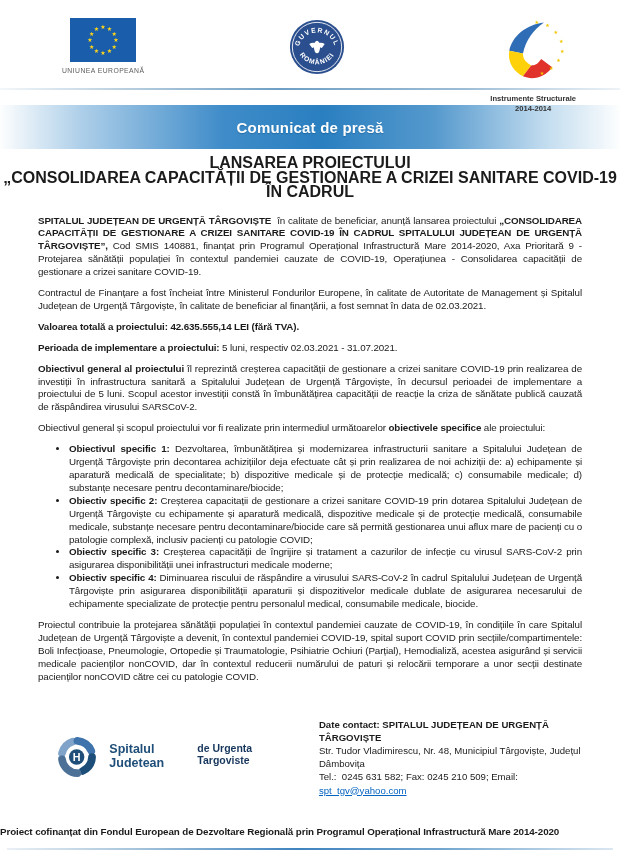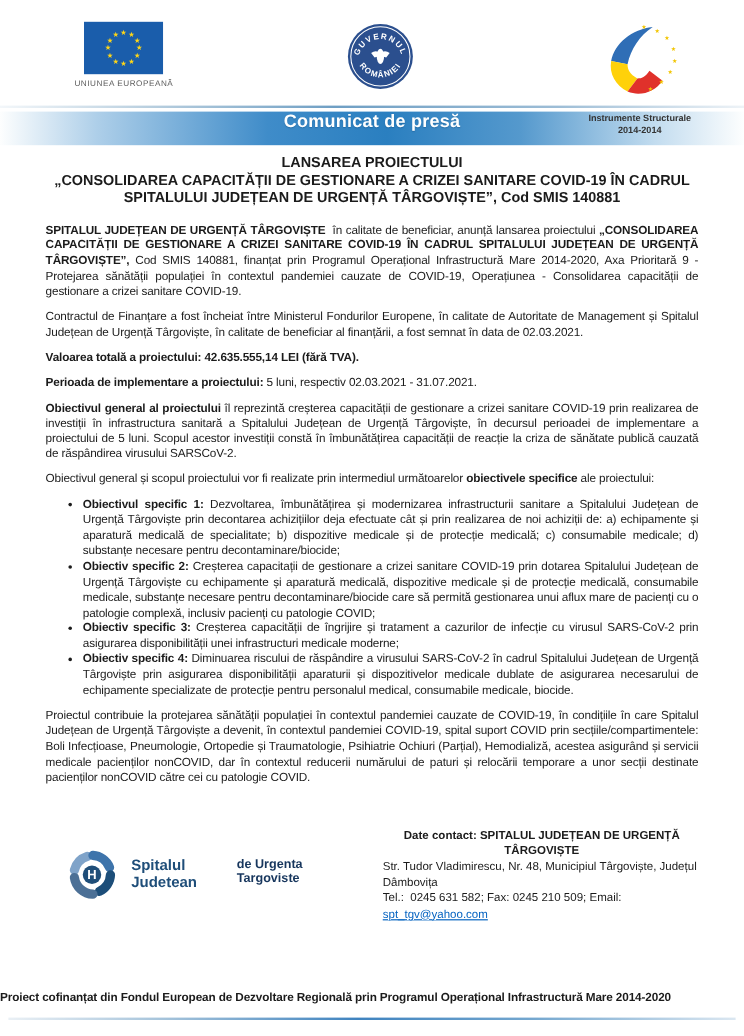--- a/index.html
+++ b/index.html
@@ -10,42 +10,42 @@
   
   .logos{display:flex;justify-content:space-between;align-items:flex-start;
          padding:18px 44px 0 62px;height:80px;box-sizing:border-box;}
   .logo-block{display:flex;flex-direction:column;align-items:center;}
   .eu-label{font-size:6.8px;color:#5c5c5c;letter-spacing:.45px;margin-top:5px;white-space:nowrap;}
   .is-label{font-size:7.6px;font-weight:bold;color:#333;line-height:1.3;text-align:center;margin-top:14px;white-space:nowrap;}
   .gov-block{margin-top:0px;}
   
   .banner-topline{height:2px;margin-top:8px;
     background:linear-gradient(90deg,#f3f7fa 0%,#b9cfdf 20%,#6f9fc4 45%,#9dbdd6 75%,#eef3f7 100%);}
-  .banner{margin-top:3px;height:28px;display:flex;justify-content:center;
+  .banner{margin-top:15px;height:44px;display:flex;align-items:center;justify-content:center;
     background:linear-gradient(90deg,#fdfefe 0%,#aecfe9 13%,#3f8cc9 36%,#2a7fc0 52%,#5599cd 70%,#c2dcef 88%,#fdfefe 100%);}
   .banner-title{color:#ffffff;font-weight:bold;font-size:15px;letter-spacing:.2px;
     text-shadow:0 1px 1px rgba(0,60,110,.35);}
   
   .date-line{text-align:right;padding-right:46px;font-size:11px;margin-top:9px;}
-  .doc-title{margin-top:7px;text-align:center;font-weight:bold;font-size:12px;line-height:14.5px;}
+  .doc-title{margin-top:7px;text-align:center;font-weight:bold;font-size:16px;line-height:14.5px;}
   
   .content{margin:15px 38px 0 38px;font-size:9.8px;line-height:12.9px;letter-spacing:-0.12px;}
   .content p{margin:0 0 8px 0;text-align:justify;}
   .content p.bold-line{font-weight:bold;}
   .content b{font-weight:bold;}
   ul.objectives{margin:0 0 8px 0;padding-left:31px;}
   ul.objectives li{margin:0;text-align:justify;}
   
   .contact{display:flex;align-items:center;margin:34px 36px 0 52px;gap:28px;}
   .hospital-logo{display:flex;align-items:center;gap:8px;min-width:150px;}
   .hosp-names{display:flex;line-height:1.1;}
   .hosp-name1{font-size:12.5px;font-weight:bold;color:#1f4e79;}
   .hosp-name2{font-size:10.5px;font-weight:bold;color:#17365d;}
   .contact-text{font-size:9.6px;line-height:13.2px;}
-  .contact-text .b{font-weight:bold;text-align:center;}
+  .contact-text .b{font-weight:bold;}
   a.email-link{color:#0563c1;text-decoration:underline;cursor:pointer;}
   
   .footer-note{position:absolute;left:0;right:0;bottom:26px;text-align:left;
     font-weight:bold;font-size:9.8px;letter-spacing:-0.1px;}
   .footer-line{position:absolute;left:7px;right:7px;bottom:13px;height:2px;
     background:linear-gradient(90deg,#eaf0f5 0%,#a3c2da 22%,#3f83bf 48%,#74a7cf 72%,#dbe7f1 100%);}
 </style>
 </head>
 <body>
 
@@ -118,21 +118,20 @@
 
   <div class="banner-topline"></div>
   <div class="banner">
     <span class="banner-title">Comunicat de presă</span>
   </div>
 
 
   <div class="doc-title">
     <div>LANSAREA PROIECTULUI</div>
     <div>„CONSOLIDAREA CAPACITĂȚII DE GESTIONARE A CRIZEI SANITARE COVID-19 ÎN CADRUL</div>
-    <div>SPITALULUI JUDEȚEAN DE URGENȚĂ TÂRGOVIȘTE”, Cod SMIS 140881</div>
   </div>
 
   <div class="content">
     <p><b>SPITALUL JUDEȚEAN DE URGENȚĂ TÂRGOVIȘTE</b><span>&nbsp; în calitate de beneficiar, anunță lansarea proiectului </span><b>„CONSOLIDAREA CAPACITĂȚII DE GESTIONARE A CRIZEI SANITARE COVID-19 ÎN CADRUL SPITALULUI JUDEȚEAN DE URGENȚĂ TÂRGOVIȘTE”,</b><span> Cod SMIS 140881, finanțat prin Programul Operațional Infrastructură Mare 2014-2020, Axa Prioritară 9 - Protejarea sănătății populației în contextul pandemiei cauzate de COVID-19, Operațiunea - Consolidarea capacității de gestionare a crizei sanitare COVID-19.</span></p>
 
     <p>Contractul de Finanțare a fost încheiat între Ministerul Fondurilor Europene, în calitate de Autoritate de Management și Spitalul Județean de Urgență Târgoviște, în calitate de beneficiar al finanțării, a fost semnat în data de 02.03.2021.</p>
 
     <p class="bold-line">Valoarea totală a proiectului: 42.635.555,14 LEI (fără TVA).</p>
 
     <p><b>Perioada de implementare a proiectului:</b><span> 5 luni, respectiv 02.03.2021 - 31.07.2021.</span></p>

